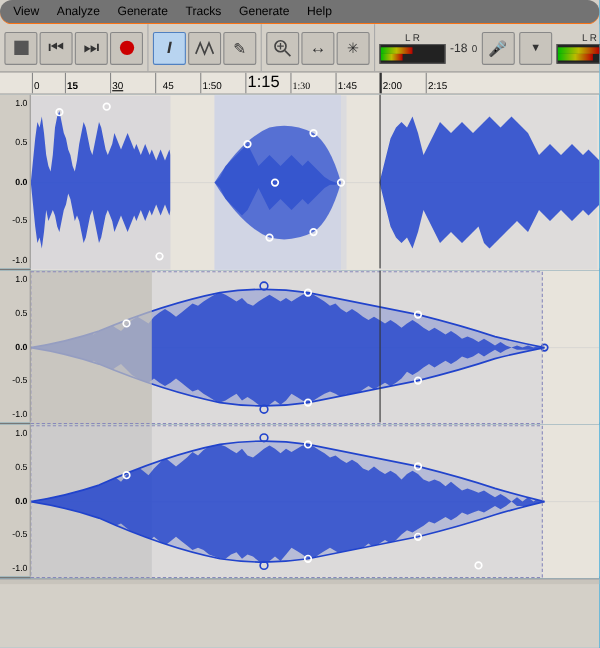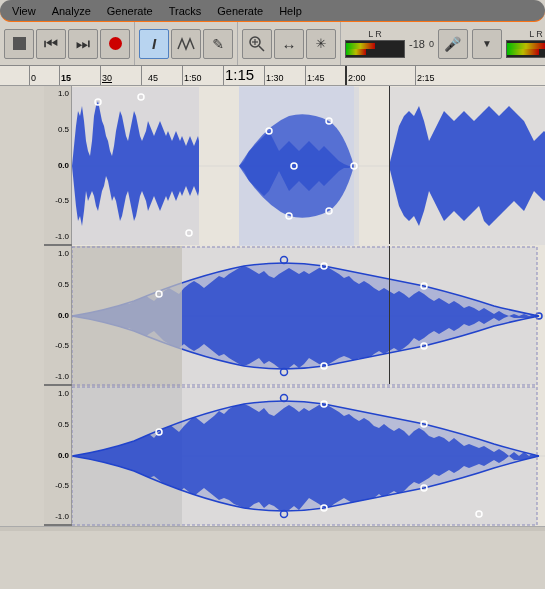--- a/index.html
+++ b/index.html
@@ -35,21 +35,20 @@
       background: #e8e4dc;
       border-bottom: 1px solid #999;
       position: relative;
       overflow: hidden;
     }
 
     
     #tracks-area {
       overflow: hidden;
       background: #0ea5e9;
-      margin-left: 44px;
     }
 
     
     #top-controls {
       display: flex;
       align-items: stretch;
       height: 44px;
       background: #d4d0c8;
       border-bottom: 1px solid #888;
     }
@@ -170,24 +169,24 @@
 </div>
 
 <div id="ruler" style="position:relative;height:20px;background:#e8e4dc;border-bottom:1px solid #999;overflow:hidden;">
 
   <div style="position:absolute;left:29px;top:0;height:100%;border-left:1px solid #888;font-size:9px;padding-left:1px;display:flex;align-items:flex-end;padding-bottom:2px;">0</div>
   <div style="position:absolute;left:59px;top:0;height:100%;border-left:1px solid #888;font-size:9px;padding-left:1px;display:flex;align-items:flex-end;padding-bottom:2px;font-weight:bold;">15</div>
   <div style="position:absolute;left:100px;top:0;height:100%;border-left:1px solid #888;font-size:9px;padding-left:1px;display:flex;align-items:flex-end;padding-bottom:2px;text-decoration:underline;">30</div>
   <div style="position:absolute;left:141px;top:0;height:100%;border-left:1px solid #888;font-size:9px;padding-left:6px;display:flex;align-items:flex-end;padding-bottom:2px;">45</div>
   <div style="position:absolute;left:182px;top:0;height:100%;border-left:1px solid #888;font-size:9px;padding-left:1px;display:flex;align-items:flex-end;padding-bottom:2px;">1:50</div>
   <div style="position:absolute;left:223px;top:0;height:100%;border-left:1px solid #888;font-size:15px;padding-left:1px;display:flex;align-items:flex-end;padding-bottom:2px;">1:15</div>
-  <div style="position:absolute;left:264px;top:0;height:100%;border-left:1px solid #888;font-size:9px;padding-left:1px;display:flex;align-items:flex-end;padding-bottom:2px;">1:30</div>
+  <div style="position:absolute;left:264px;top:0;height:100%;border-left:1px solid #888;font-size:9px;padding-left:1px;display:flex;align-items:flex-end;padding-bottom:2px;font-family:Liberation Serif, serif;">1:30</div>
   <div style="position:absolute;left:305px;top:0;height:100%;border-left:1px solid #888;font-size:9px;padding-left:1px;display:flex;align-items:flex-end;padding-bottom:2px;">1:45</div>
   <div style="position:absolute;left:346px;top:0;height:100%;border-left:1px solid #888;font-size:9px;padding-left:1px;display:flex;align-items:flex-end;padding-bottom:2px;">2:00</div>
-  <div style="position:absolute;left:387px;top:0;height:100%;border-left:1px solid #888;font-size:9px;padding-left:1px;display:flex;align-items:flex-end;padding-bottom:2px;margin-left:28px;">2:15</div>
+  <div style="position:absolute;left:387px;top:0;height:100%;border-left:1px solid #888;font-size:9px;padding-left:1px;display:flex;align-items:flex-end;padding-bottom:2px;">2:15</div>
 
   <div style="position:absolute;left:345px;top:0;width:2px;height:100%;background:#333;z-index:5;"></div>
 </div>
 
 <div id="tracks-area" style="flex:1;overflow:hidden;">
 
   <div class="track-row" style="height:160px;border-bottom:2px solid #777;">
     <div class="track-main" style="width:545px;position:relative;background:#e0ddd6;">
 
       <div style="position:absolute;left:0;top:0;width:28px;height:100%;background:#d0ccc4;border-right:1px solid #999;z-index:5;display:flex;flex-direction:column;justify-content:space-between;padding:3px 2px;">

